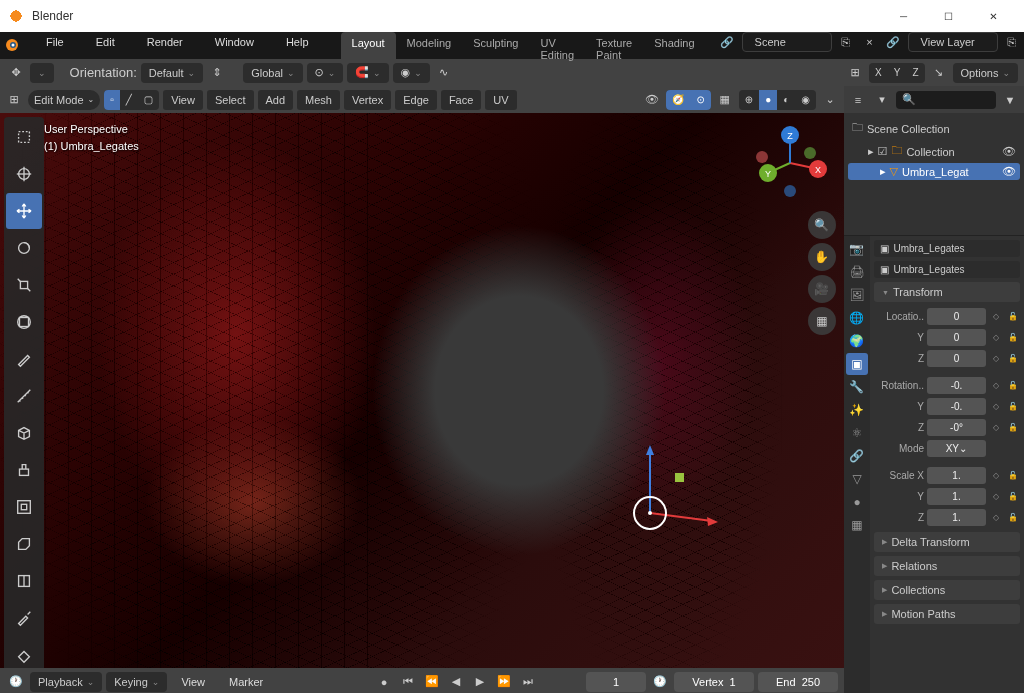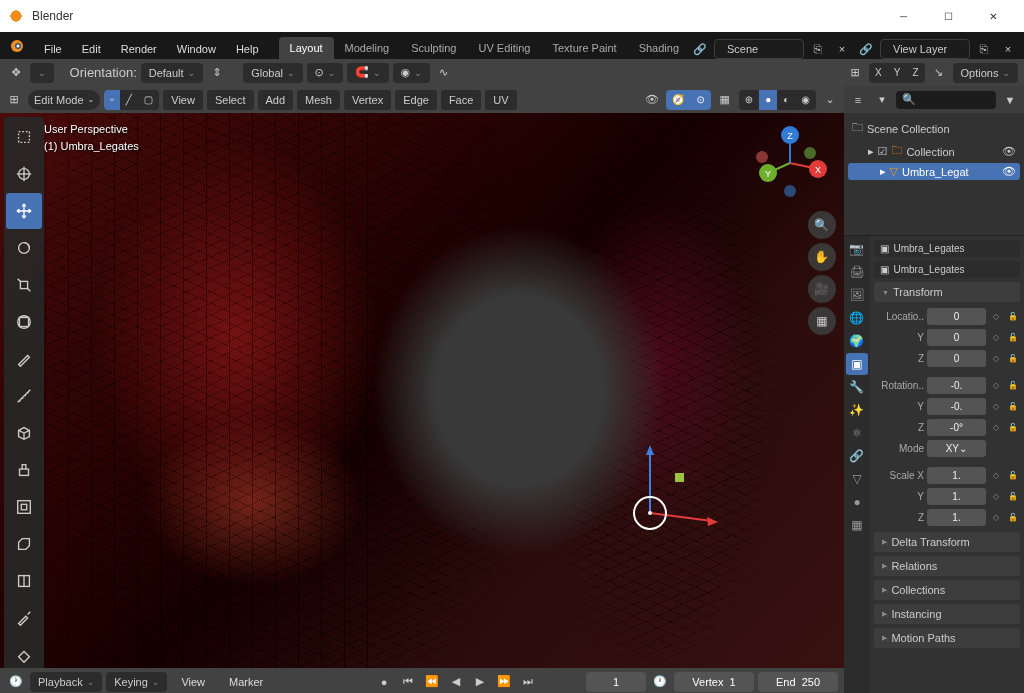--- a/index.html
+++ b/index.html
@@ -2,21 +2,21 @@
 <html><head>
 <meta charset="utf-8">
 <style>
 *{margin:0;padding:0;box-sizing:border-box;font-family:-apple-system,BlinkMacSystemFont,"Segoe UI",sans-serif;user-select:none}
 body{width:1024px;height:693px;background:#232323;color:#ccc;font-size:11px;overflow:hidden;position:relative}
 .win-title{height:30px;background:#fff;display:flex;align-items:center;padding:16px 8px;color:#333}
 .win-title .logo{width:16px;height:16px;margin-right:8px;background:radial-gradient(circle,#f68b1f 40%,#f68b1f 50%,transparent 50%);border-radius:50%;position:relative}
 .win-title .title{flex:1;font-size:12px}
 .win-ctrls{display:flex;gap:0}
 .win-ctrls .wb{width:45px;height:30px;display:flex;align-items:center;justify-content:center;font-size:10px;color:#333}
-.topbar{height:27px;background:#181818;display:flex;align-items:flex-end;gap:0}
+.topbar{height:27px;background:#181818;display:flex;align-items:flex-start;gap:12px}
 .topbar .blender-icon{width:26px;height:26px;margin:0 4px;display:flex;align-items:center;justify-content:center}
 .topbar .blender-icon svg{width:16px;height:16px}
 .menu{padding:4px 10px;font-size:11px;color:#ddd}
 .workspace-tabs{display:flex;margin-left:10px}
 .ws-tab{padding:5px 11px;font-size:11px;color:#aaa;border-radius:4px 4px 0 0}
 .ws-tab.active{background:#424242;color:#fff}
 .topbar .right{margin-left:auto;display:flex;align-items:center;gap:4px;padding-right:6px}
 .topbar .field{background:#1c1c1c;border:1px solid #3d3d3d;border-radius:4px;padding:2px 12px;font-size:11px;min-width:90px;height:20px;display:flex;align-items:center}
 .icon-btn{width:20px;height:20px;display:flex;align-items:center;justify-content:center;color:#ccc;border-radius:3px;font-size:11px}
 .hdr{height:27px;background:#424242;display:flex;align-items:center;gap:4px;padding:0 6px}
@@ -448,21 +448,18 @@
         <div class="prop-section collapsed">
             <div class="sh">Delta Transform</div>
           </div>
         <div class="prop-section collapsed">
             <div class="sh">Relations</div>
           </div>
         <div class="prop-section collapsed">
             <div class="sh">Collections</div>
           </div>
         <div class="prop-section collapsed">
-            <div class="sh">Instancing</div>
-          </div>
-        <div class="prop-section collapsed">
             <div class="sh">Motion Paths</div>
           </div>
       </div>
     </div>
   </div>
 </div>
 
 </body></html>

